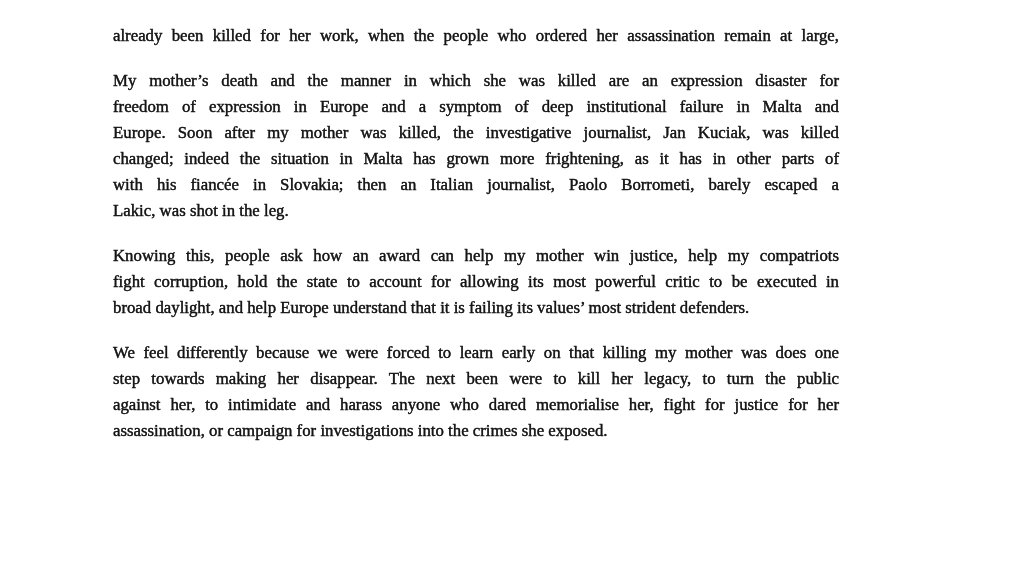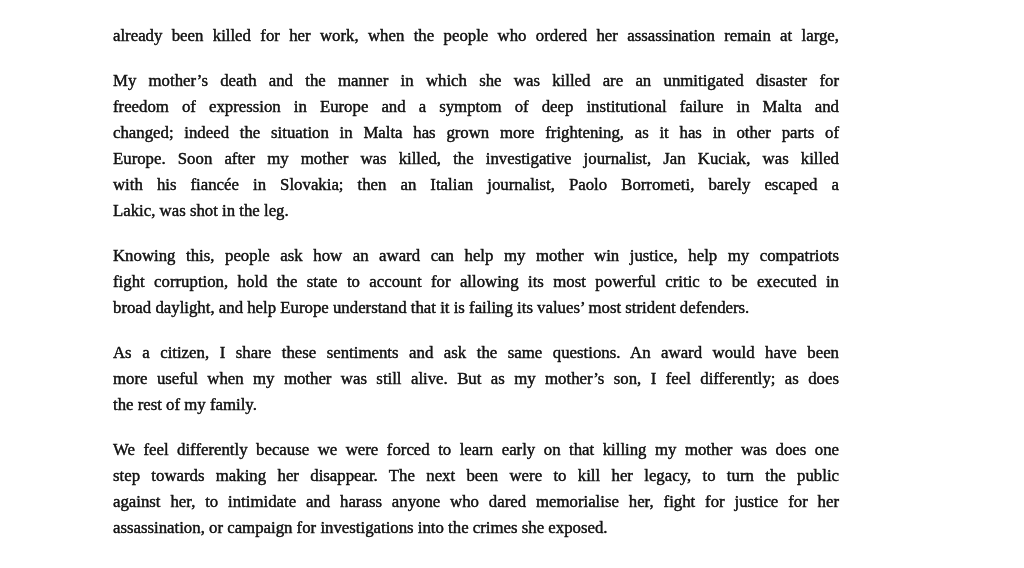--- a/index.html
+++ b/index.html
@@ -48,36 +48,31 @@
 </style>
 </head>
 <body>
 
 <div class="page">
   <div class="text-block">
       <div class="paragraph">
         <div class="text-line">already been killed for her work, when the people who ordered her assassination remain at large,</div>
       </div>
       <div class="paragraph">
-        <div class="text-line">My mother’s death and the manner in which she was killed are an unmitigated disaster for</div>
+        <div class="text-line">My mother’s death and the manner in which she was killed are an expression disaster for</div>
         <div class="text-line">freedom of expression in Europe and a symptom of deep institutional failure in Malta and</div>
+        <div class="text-line">Europe. Soon after my mother was killed, the investigative journalist, Jan Kuciak, was killed</div>
         <div class="text-line">changed; indeed the situation in Malta has grown more frightening, as it has in other parts of</div>
-        <div class="text-line">Europe. Soon after my mother was killed, the investigative journalist, Jan Kuciak, was killed</div>
         <div class="text-line">with his fiancée in Slovakia; then an Italian journalist, Paolo Borrometi, barely escaped a</div>
         <div class="text-line last-line">Lakic, was shot in the leg.</div>
       </div>
       <div class="paragraph">
         <div class="text-line">Knowing this, people ask how an award can help my mother win justice, help my compatriots</div>
         <div class="text-line">fight corruption, hold the state to account for allowing its most powerful critic to be executed in</div>
         <div class="text-line last-line">broad daylight, and help Europe understand that it is failing its values’ most strident defenders.</div>
-      </div>
-      <div class="paragraph">
-        <div class="text-line">As a citizen, I share these sentiments and ask the same questions. An award would have been</div>
-        <div class="text-line">more useful when my mother was still alive. But as my mother’s son, I feel differently; as does</div>
-        <div class="text-line last-line">the rest of my family.</div>
       </div>
       <div class="paragraph">
         <div class="text-line">We feel differently because we were forced to learn early on that killing my mother was does one</div>
         <div class="text-line">step towards making her disappear. The next been were to kill her legacy, to turn the public</div>
         <div class="text-line">against her, to intimidate and harass anyone who dared memorialise her, fight for justice for her</div>
         <div class="text-line last-line">assassination, or campaign for investigations into the crimes she exposed.</div>
       </div>
     </div>
 </div>
 

